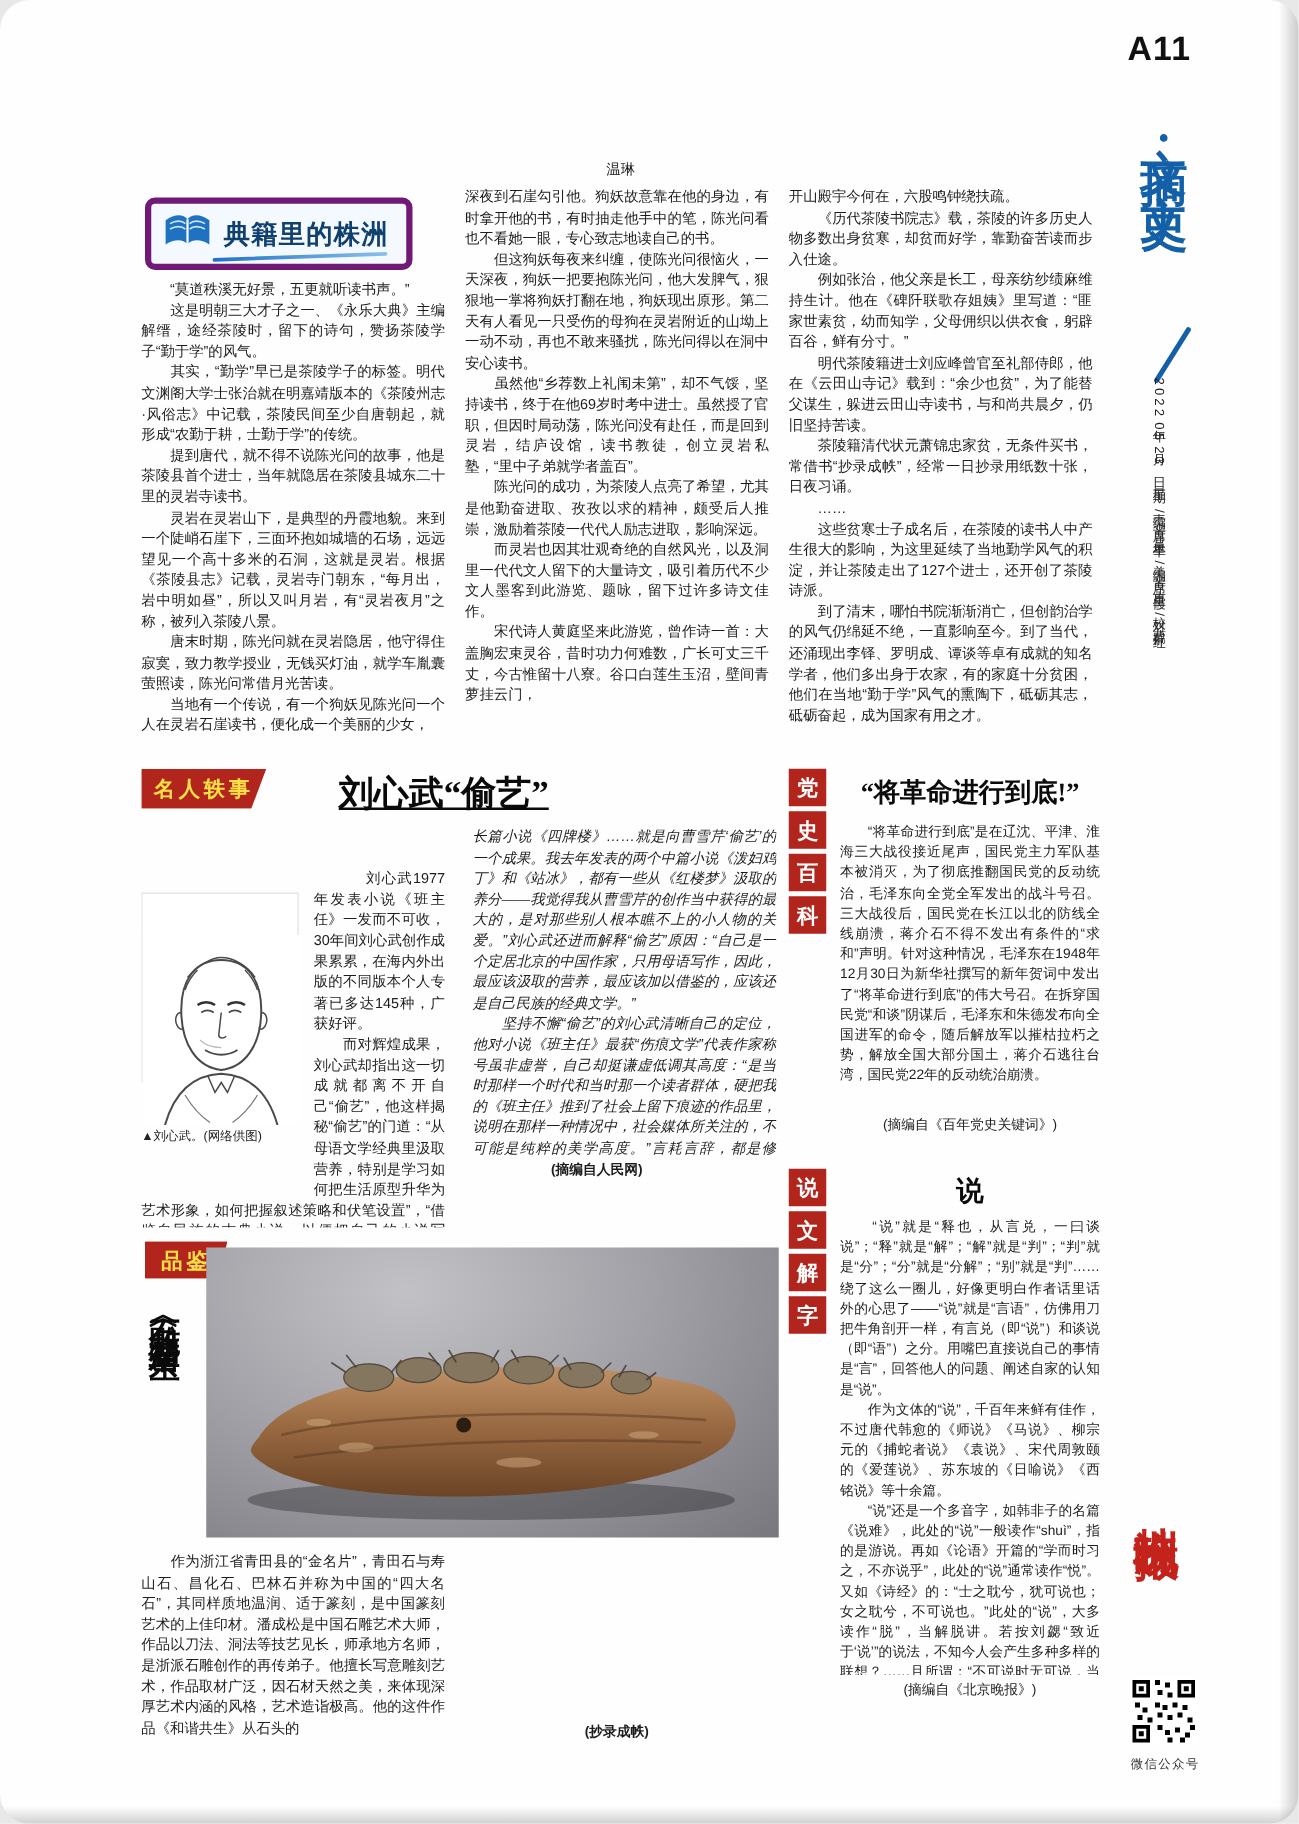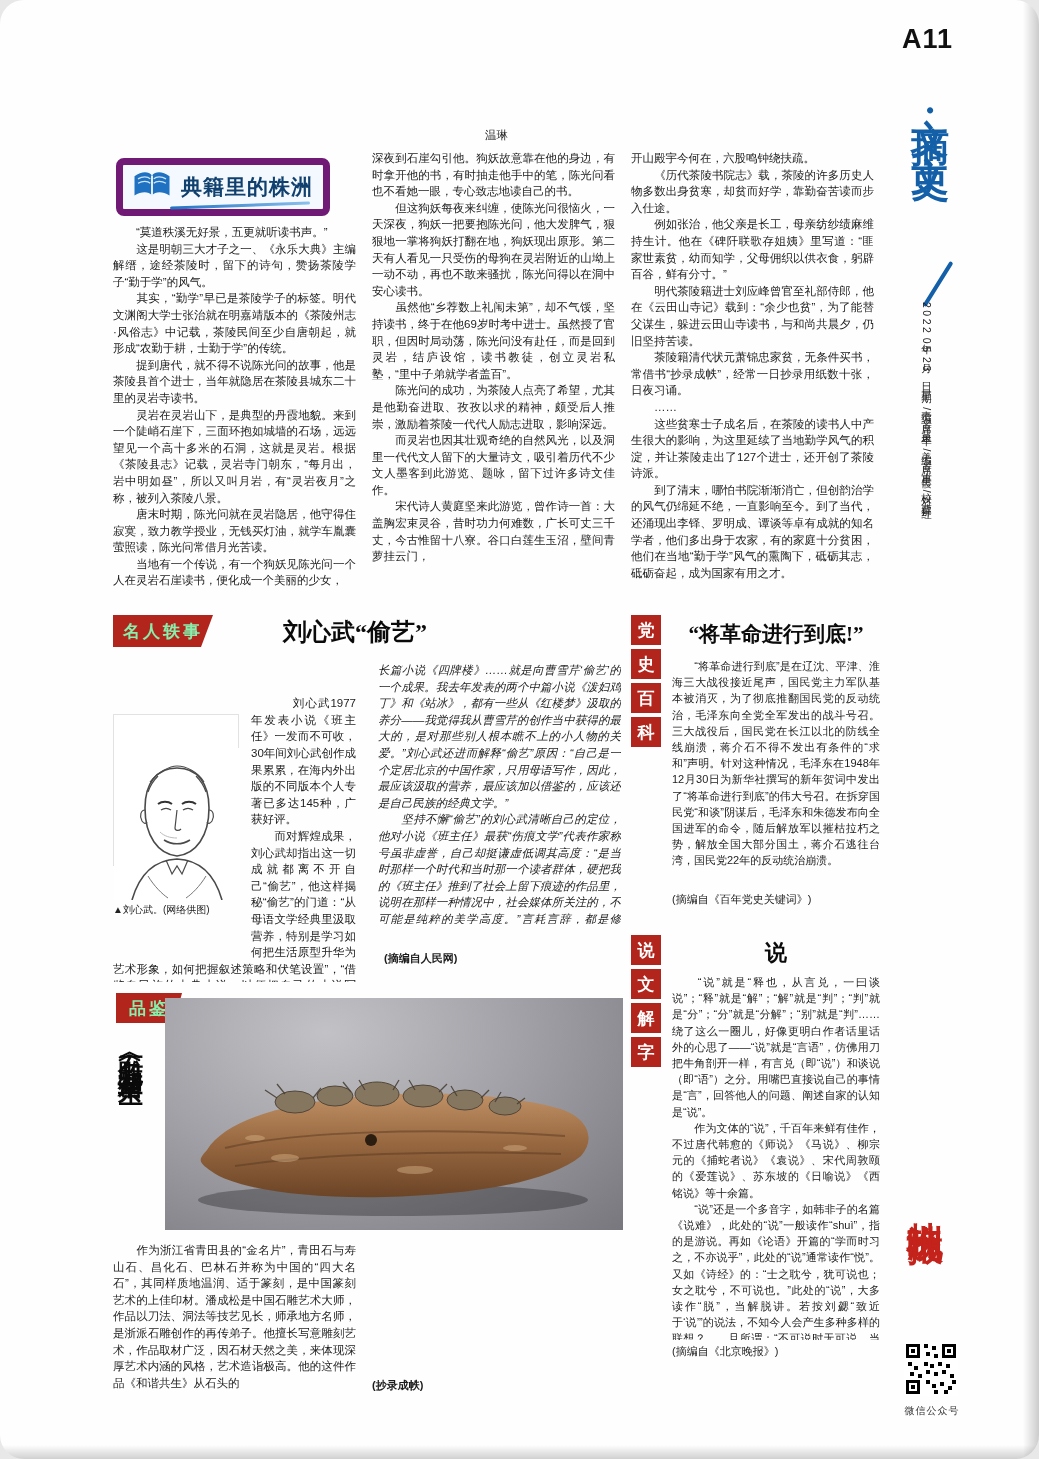--- a/index.html
+++ b/index.html
@@ -32,39 +32,39 @@
   .lead-title { position:absolute; left:113px; top:74px; width:767px; text-align:center;
     font-family:"Liberation Serif", serif; font-size:41px; font-weight:900; color:#0a0a0a; letter-spacing:2px; }
   .lead-byline { position:absolute; left:113px; top:128px; width:767px; text-align:center;
     font-size:11.5px; color:#222; }
 
   .col { position:absolute; font-size:11.5px; line-height:16.6px; text-align:justify;
     color:#1c1c1c; white-space:pre-wrap; overflow:hidden; }
 
   
   .badge { position:absolute; left:116px; top:158px; width:214px; height:58px;
-    background:#f4f9ff; border:7px solid #701a75; border-radius:8px;
+    background:#f4f9ff; border:5px solid #701a75; border-radius:8px;
     display:flex; align-items:center; padding:12px 8px; gap:8px; }
   .badge-text { font-family:"Liberation Serif", serif; font-size:21px; font-weight:900;
     color:#10406e; letter-spacing:1px; }
   .badge-swoosh { position:absolute; left:170px; top:204px; width:140px; height:3px;
     background:linear-gradient(90deg,#1f72c2,#8cc0ec); border-radius:2px; transform:rotate(-2deg); }
 
   
-  .tab-red { position:absolute; background:#b2251c; color:#86efac; font-weight:700; font-size:17px;
+  .tab-red { position:absolute; background:#b2251c; color:#fde047; font-weight:700; font-size:17px;
     display:flex; align-items:center; justify-content:center; letter-spacing:3px;
     clip-path:polygon(0 0,100% 0,88% 100%,0 100%); }
   .vtab { position:absolute; display:flex; flex-direction:column; gap:4px; }
   .vtab span { width:30px; height:30px; background:#b2251c; color:#fff; display:flex;
     align-items:center; justify-content:center; font-size:17px; font-weight:700; }
 
   .art-title { position:absolute; font-family:"Liberation Serif", serif; font-weight:900;
     color:#0a0a0a; text-align:center; }
 
-  .credit { position:absolute; font-size:11px; font-weight:700; color:#1c1c1c; text-align:left; }
+  .credit { position:absolute; font-size:11px; font-weight:700; color:#1c1c1c; text-align:center; }
 
   
   .portrait-wrap { float:left; width:128px; margin:2px 10px 2px 0; }
   .portrait-img { width:126px; height:152px; background:#fff; border:1px solid #e2e2e2; }
   .portrait-caption { font-size:10px; color:#222; margin-top:4px; line-height:13px; }
 
   
   .vert-title { position:absolute; left:114px; top:1036px; height:210px;
     writing-mode:vertical-rl; font-family:"Liberation Serif", serif;
     font-size:25px; font-weight:900; color:#0a0a0a; letter-spacing:4px; }
@@ -156,21 +156,21 @@
   <div class="col" style="left:631px; top:150px; width:243px; height:438px;">开山殿宇今何在，六股鸣钟绕扶疏。
 　　《历代茶陵书院志》载，茶陵的许多历史人物多数出身贫寒，却贫而好学，靠勤奋苦读而步入仕途。
 　　例如张治，他父亲是长工，母亲纺纱绩麻维持生计。他在《碑阡联歌存姐姨》里写道：“匪家世素贫，幼而知学，父母佣织以供衣食，躬辟百谷，鲜有分寸。”
 　　明代茶陵籍进士刘应峰曾官至礼部侍郎，他在《云田山寺记》载到：“余少也贫”，为了能替父谋生，躲进云田山寺读书，与和尚共晨夕，仍旧坚持苦读。
 　　茶陵籍清代状元萧锦忠家贫，无条件买书，常借书“抄录成帙”，经常一日抄录用纸数十张，日夜习诵。
 　　……
 　　这些贫寒士子成名后，在茶陵的读书人中产生很大的影响，为这里延续了当地勤学风气的积淀，并让茶陵走出了127个进士，还开创了茶陵诗派。
 　　到了清末，哪怕书院渐渐消亡，但创韵治学的风气仍绵延不绝，一直影响至今。到了当代，还涌现出李铎、罗明成、谭谈等卓有成就的知名学者，他们多出身于农家，有的家庭十分贫困，他们在当地“勤于学”风气的熏陶下，砥砺其志，砥砺奋起，成为国家有用之才。</div>
 
   <div class="tab-red" style="left:113px; top:615px; width:100px; height:32px;">名人轶事</div>
-  <div class="art-title" style="left:225px; top:616px; width:260px; font-size:24px;">刘心武“偷艺”</div>
+  <div class="art-title" style="left:225px; top:616px; width:260px; font-size:28px;text-decoration:underline;">刘心武“偷艺”</div>
 
   <div class="col" style="left:113px; top:662px; width:243px; height:320px;">
     <div class="portrait-wrap">
       <div class="portrait-img">
         <svg width="126" height="152" viewBox="0 0 126 152">
           <rect width="126" height="152" fill="#ffffff"></rect>
           <path d="M63,20 C84,20 95,36 95,60 C95,88 82,106 63,108 C44,106 31,88 31,60 C31,36 42,20 63,20 Z" fill="none" stroke="#4a4a4a" stroke-width="1.6"></path>
           <path d="M36,34 C44,24 56,18 63,18 C72,18 84,24 90,34 M34,44 C36,38 40,32 44,28 M92,44 C90,38 86,32 82,28" stroke="#4a4a4a" stroke-width="1.2" fill="none"></path>
           <path d="M31,62 C27,62 25,68 28,73 C30,76 32,76 33,74 M95,62 C99,62 101,68 98,73 C96,76 94,76 93,74" stroke="#4a4a4a" stroke-width="1.2" fill="none"></path>
           <path d="M44,56 C48,53 54,53 58,56 M68,56 C72,53 78,53 82,56" stroke="#333" stroke-width="2" fill="none"></path>
@@ -184,21 +184,21 @@
         </svg>
       </div>
       <div class="portrait-caption">▲刘心武。(网络供图)</div>
     </div>
     <span>　　刘心武1977年发表小说《班主任》一发而不可收，30年间刘心武创作成果累累，在海内外出版的不同版本个人专著已多达145种，广获好评。
 　　而对辉煌成果，刘心武却指出这一切成就都离不开自己“偷艺”，他这样揭秘“偷艺”的门道：“从母语文学经典里汲取营养，特别是学习如何把生活原型升华为艺术形象，如何把握叙述策略和伏笔设置”，“借鉴自民族的古典小说，以便把自己的小说写好”，“广泛阅读收营养，在艺术形式上作新尝试。”刘心武还举例印证：“自己最满意的是</span>
   </div>
 
   <div class="col" style="left:378px; top:662px; width:243px; height:262px;font-style:italic;">长篇小说《四牌楼》……就是向曹雪芹‘偷艺’的一个成果。我去年发表的两个中篇小说《泼妇鸡丁》和《站冰》，都有一些从《红楼梦》汲取的养分——我觉得我从曹雪芹的创作当中获得的最大的，是对那些别人根本瞧不上的小人物的关爱。”刘心武还进而解释“偷艺”原因：“自己是一个定居北京的中国作家，只用母语写作，因此，最应该汲取的营养，最应该加以借鉴的，应该还是自己民族的经典文学。”
 　　坚持不懈“偷艺”的刘心武清晰自己的定位，他对小说《班主任》最获“伤痕文学”代表作家称号虽非虚誉，自己却挺谦虚低调其高度：“是当时那样一个时代和当时那一个读者群体，硬把我的《班主任》推到了社会上留下痕迹的作品里，说明在那样一种情况中，社会媒体所关注的，不可能是纯粹的美学高度。”言耗言辞，都是修行。</div>
-  <div class="credit" style="left:384px; top:928px; width:243px;margin-top:23px;">(摘编自人民网)</div>
+  <div class="credit" style="left:356px; top:928px; width:243px;">(摘编自人民网)</div>
 
   <div class="vtab" style="left:631px; top:615px;">
     <span>党</span>
     <span>史</span>
     <span>百</span>
     <span>科</span>
   </div>
   <div class="art-title" style="left:672px; top:620px; width:208px; font-size:21px;">“将革命进行到底!”</div>
   <div class="col" style="left:672px; top:658px; width:208px; height:232px; font-size:11px; line-height:16.2px;">　　“将革命进行到底”是在辽沈、平津、淮海三大战役接近尾声，国民党主力军队基本被消灭，为了彻底推翻国民党的反动统治，毛泽东向全党全军发出的战斗号召。三大战役后，国民党在长江以北的防线全线崩溃，蒋介石不得不发出有条件的“求和”声明。针对这种情况，毛泽东在1948年12月30日为新华社撰写的新年贺词中发出了“将革命进行到底”的伟大号召。在拆穿国民党“和谈”阴谋后，毛泽东和朱德发布向全国进军的命令，随后解放军以摧枯拉朽之势，解放全国大部分国土，蒋介石逃往台湾，国民党22年的反动统治崩溃。</div>
   <div class="credit" style="left:672px; top:892px; width:208px; font-weight:400;">(摘编自《百年党史关键词》)</div>

